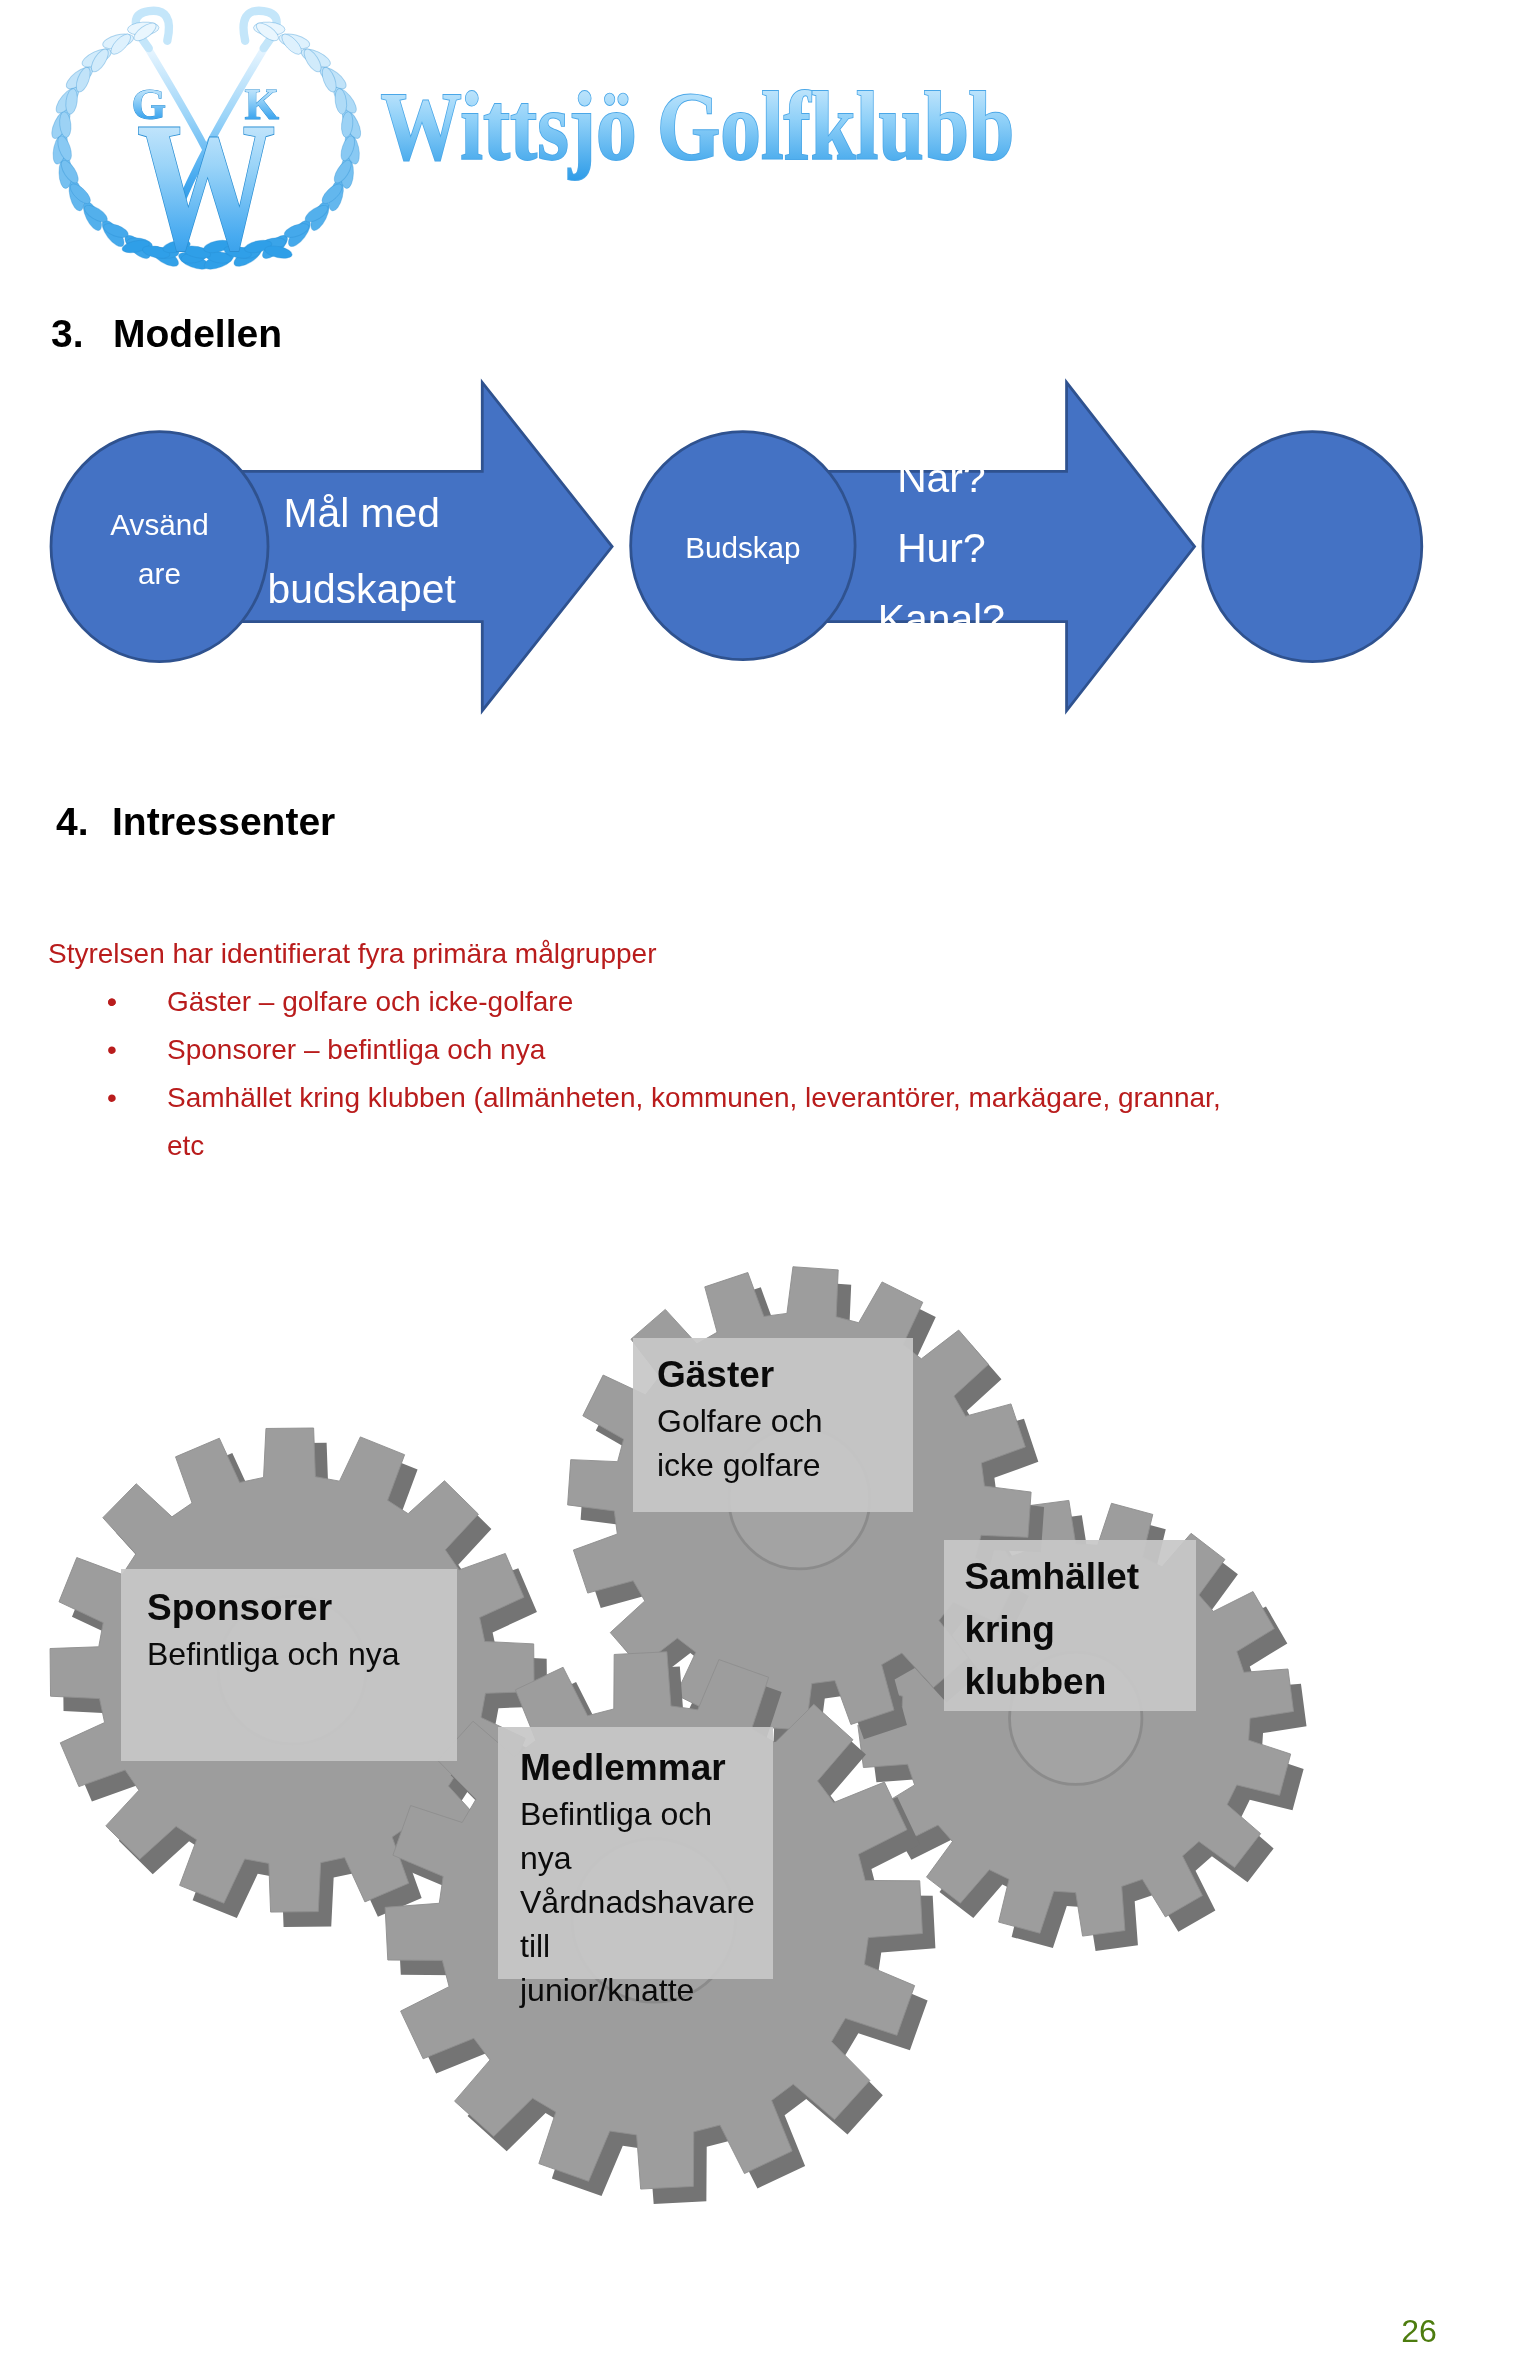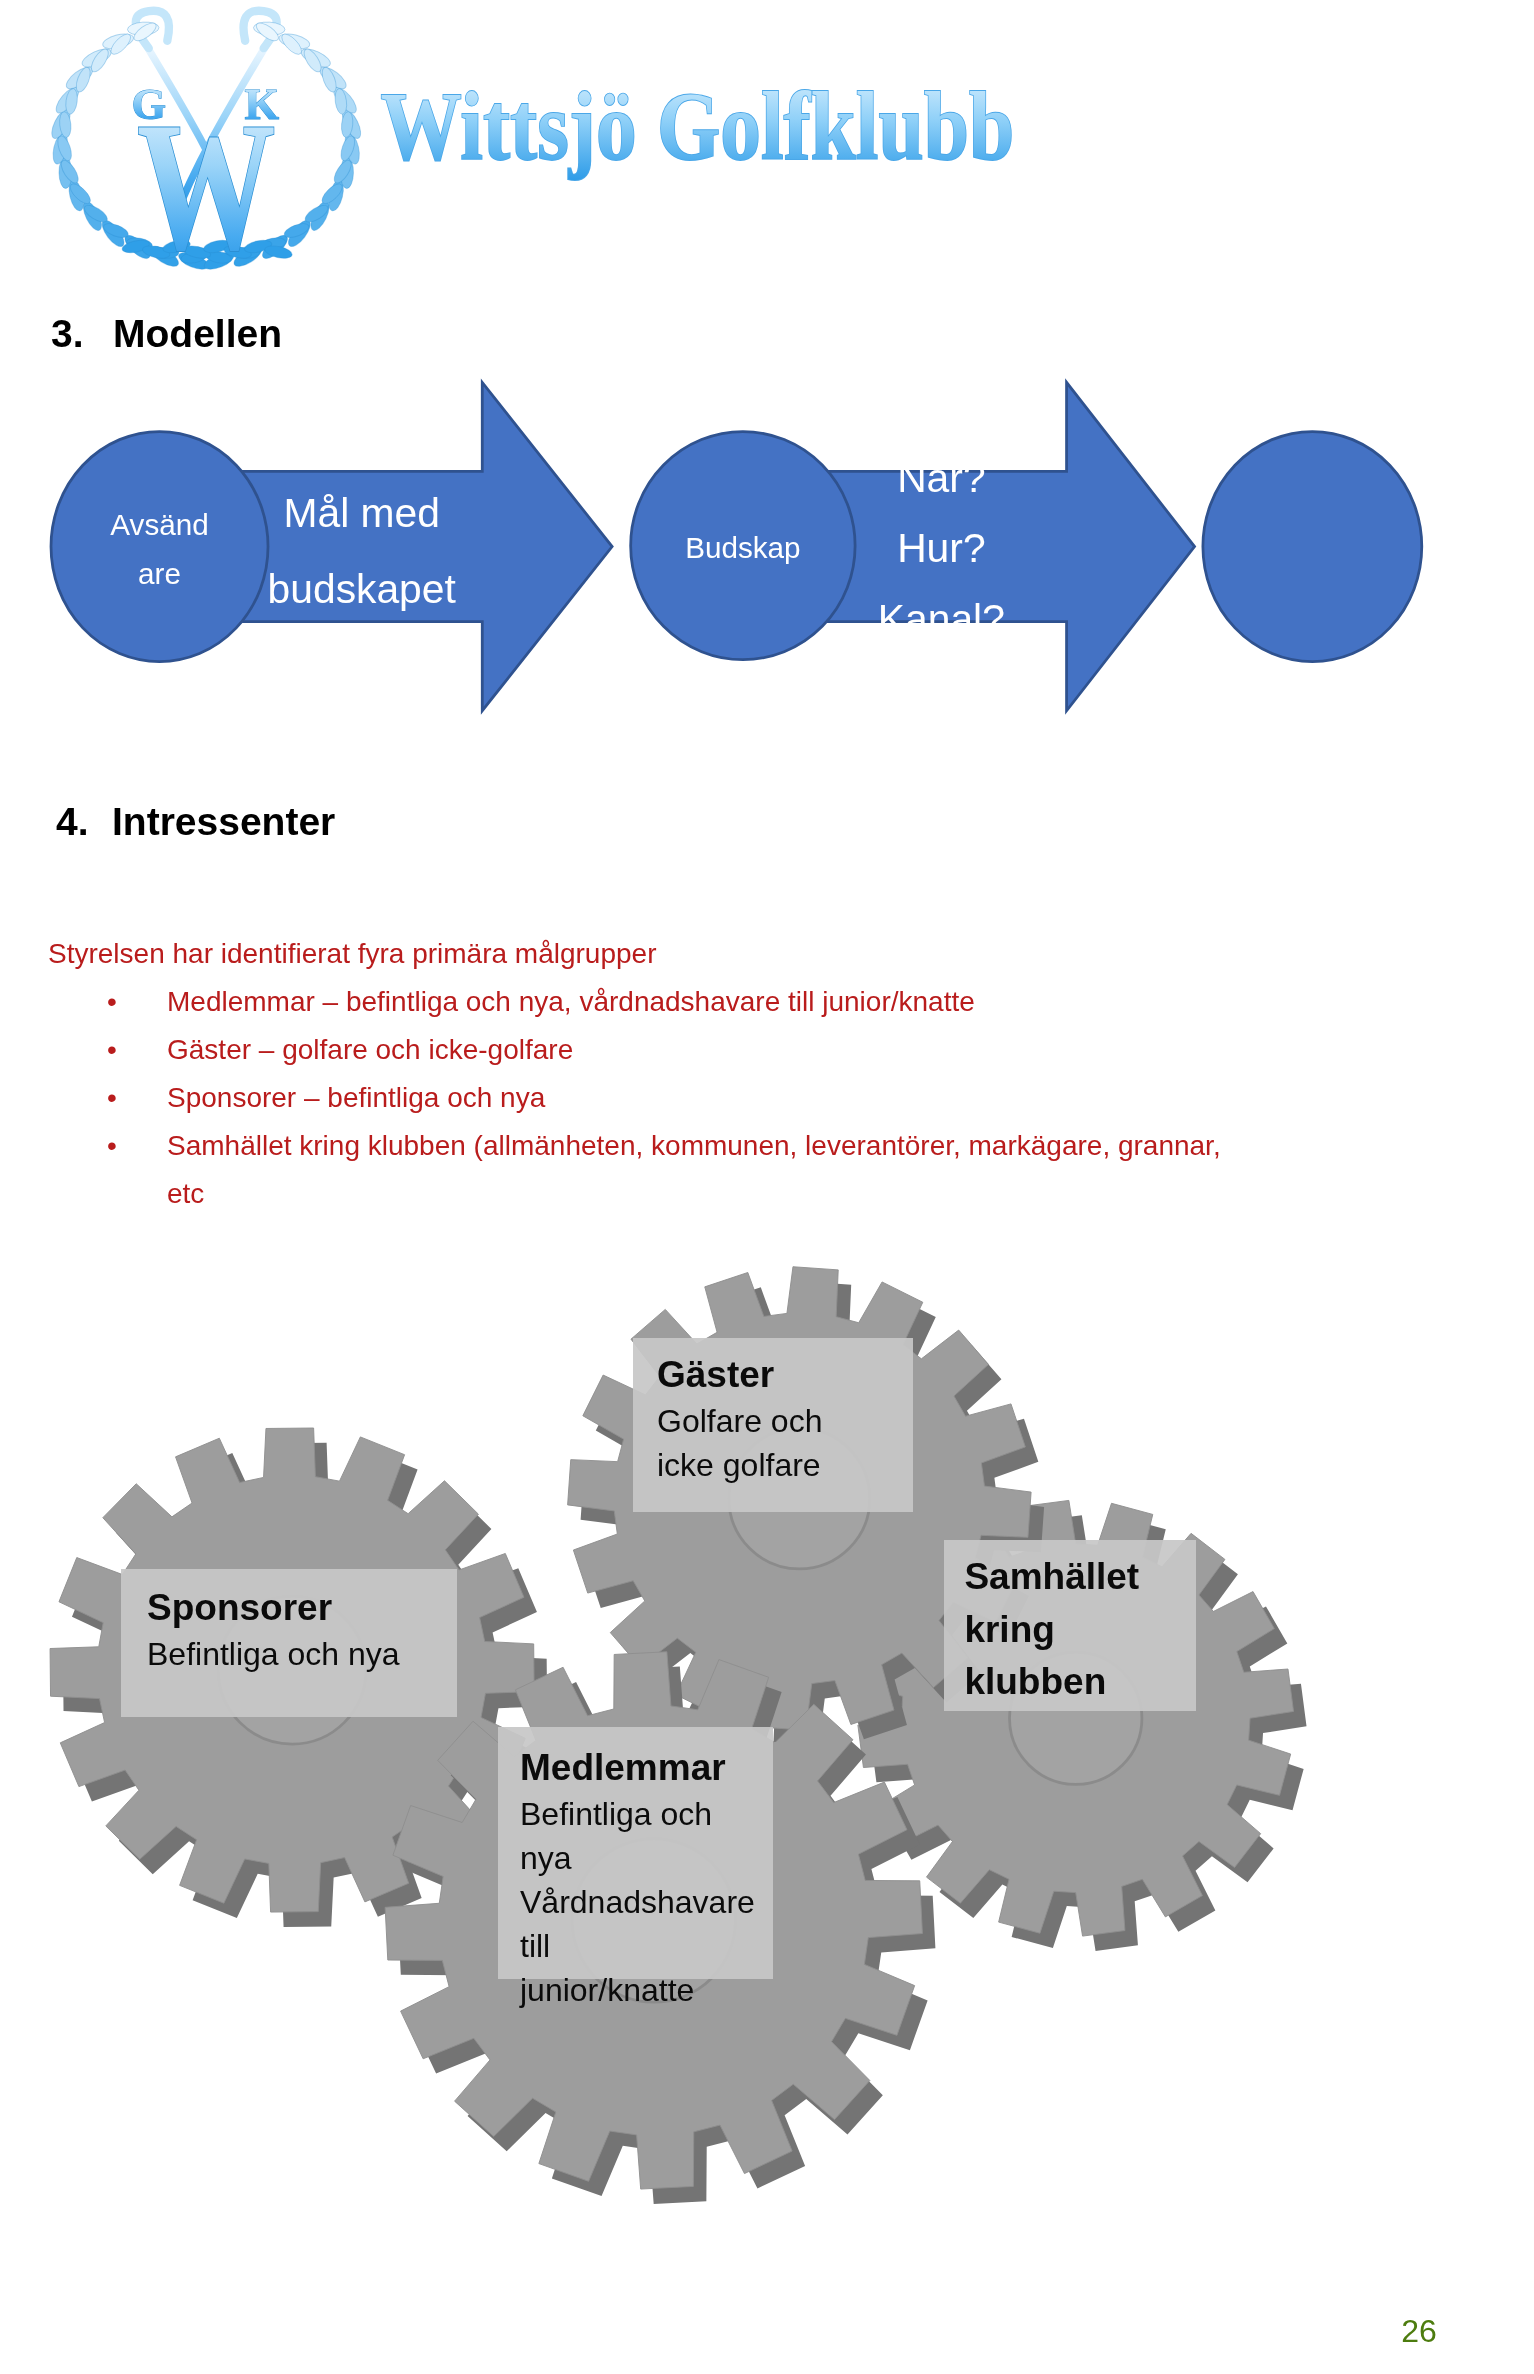--- a/index.html
+++ b/index.html
@@ -166,21 +166,20 @@
 
 <div class="abs doc-heading" style="left:56px;top:800px;">
   <span class="num" style="width:56px;">4.</span>
   <span>Intressenter</span>
 </div>
 
 <div class="abs bodytext" style="left:48px;top:930px;width:1432px;">
   <div>Styrelsen har identifierat fyra primära målgrupper</div>
   <div class="bullet-row">
     <span class="dot">•</span>
-    <span>Medlemmar – befintliga och nya, vårdnadshavare till junior/knatte</span>
   </div>
   <div class="bullet-row">
     <span class="dot">•</span>
     <span>Gäster – golfare och icke-golfare</span>
   </div>
   <div class="bullet-row">
     <span class="dot">•</span>
     <span>Sponsorer – befintliga och nya</span>
   </div>
   <div class="bullet-row">
@@ -208,21 +207,21 @@
       <circle cx="705" cy="2070" r="88.2" fill="#a8a8a8" stroke="#7d7d7d" stroke-width="3" opacity="0.55"></circle>
     </g>
 </svg>
 
 <div class="abs gear-label" style="left:633px;top:1338px;width:280px;height:174px;padding:13px 16.7px 13px 24px;">
   <p class="gtitle">Gäster</p>
   <p class="gline">Golfare och</p>
   <p class="gline">icke golfare</p>
 </div>
 
-<div class="abs gear-label" style="left:121px;top:1569px;width:336px;height:148px;padding:15px 16.7px 15px 26px;">
+<div class="abs gear-label" style="left:121px;top:1569px;width:336px;height:192px;padding:15px 16.7px 15px 26px;">
   <p class="gtitle">Sponsorer</p>
   <p class="gline">Befintliga och nya</p>
 </div>
 
 <div class="abs gear-label" style="left:944px;top:1540px;width:252px;height:171px;padding:11px 13px 11px 20.4px;">
   <p class="gline-bold">Samhället</p>
   <p class="gline-bold">kring</p>
   <p class="gline-bold">klubben</p>
 </div>
 

